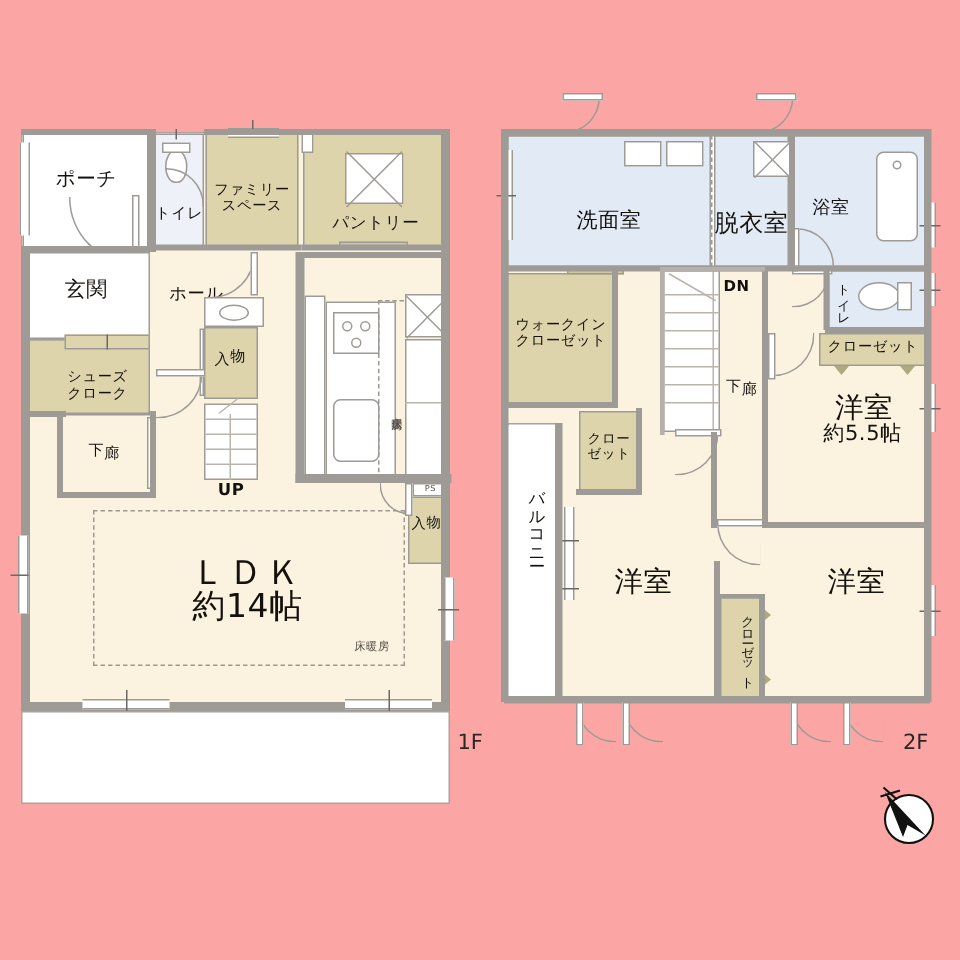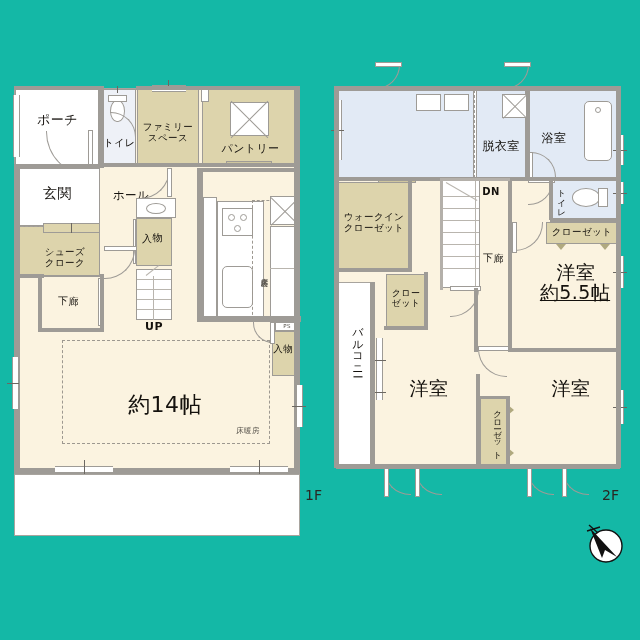--- a/index.html
+++ b/index.html
@@ -1,18 +1,18 @@
 <!DOCTYPE html>
 <html><head>
 <meta charset="utf-8">
 <style>
   html,body{margin:0;padding:0;background:#ffffff;}
   body{width:640px;height:640px;overflow:hidden;
        font-family:"DejaVu Sans","Liberation Sans",sans-serif;}
-  #stage{position:relative;width:640px;height:640px;background:#14b8a6;}
+  #stage{position:relative;width:640px;height:640px;background:#fca5a5;}
 
   
   .abs{position:absolute;box-sizing:border-box;}
   .room{position:absolute;box-sizing:border-box;}
   .lbl{position:absolute;box-sizing:border-box;text-align:center;
        color:#14110d;line-height:1.12;white-space:pre-line;
        letter-spacing:.4px;pointer-events:none;}
   .wall{position:absolute;background:#9e9b96;}
   .thinwall{position:absolute;background:#b4b0aa;}
   .hair{position:absolute;background:#b9b5ae;}
@@ -141,20 +141,21 @@
 
     <div class="room tan" style="left:272px;top:331px;width:27px;height:45px;border:1px solid #9e9b96;"></div>
     <div class="lbl vert" style="left:278px;top:336px;width:15px;font-size:9.5px;line-height:1.05;">物
 入</div>
     <div class="abs" style="left:275px;top:322px;width:24px;height:9px;background:#fff;border:1px solid #9e9b96;"></div>
     <div class="lbl" style="left:275px;top:323px;width:24px;font-size:5.5px;color:#55514a;">PS</div>
     <div class="swing" style="left:253px;top:322px;width:20px;height:20px;border-radius:0 0 0 20px;border-top:none;border-right:none;"></div>
     <div class="leaf" style="left:270px;top:322px;width:3px;height:20px;"></div>
 
     <div class="dash" style="left:62px;top:340px;width:206px;height:102px;"></div>
+    <div class="lbl" style="left:80px;top:370px;width:170px;font-size:23px;letter-spacing:2px;">ＬＤＫ</div>
     <div class="lbl" style="left:80px;top:393px;width:170px;font-size:22px;">約14帖</div>
     <div class="lbl" style="left:228px;top:427px;width:40px;font-size:7.5px;color:#55514a;">床暖房</div>
 
     <div class="wall" style="left:14px;top:164px;width:6px;height:310px;"></div>
     <div class="wall" style="left:14px;top:86px;width:90px;height:4px;"></div>
     <div class="wall" style="left:136px;top:86px;width:164px;height:4px;"></div>
     <div class="wall" style="left:294px;top:86px;width:6px;height:388px;"></div>
     <div class="wall" style="left:14px;top:468px;width:286px;height:6px;"></div>
     <div class="wall" style="left:98px;top:86px;width:6px;height:82px;"></div>
     <div class="wall" style="left:14px;top:164px;width:90px;height:4px;"></div>
@@ -177,29 +178,30 @@
     <div class="room white out" style="left:14px;top:474px;width:286px;height:62px;"></div>
 
     <div class="fl" style="left:305px;top:487px;font-size:14px;">1F</div>
   </div>
 
   <div class="abs" style="left:320px;top:0;width:320px;height:640px;">
 
     <div class="room cream out" style="left:16px;top:88px;width:284px;height:380px;"></div>
 
     <div class="room blue" style="left:18px;top:90px;width:136px;height:88px;border:1px solid #9e9b96;"></div>
+    <div class="lbl" style="left:18px;top:140px;width:136px;font-size:14px;">洗面室</div>
     <div class="abs" style="left:96px;top:94px;width:25px;height:17px;border:1px solid #9e9b96;background:#fff;"></div>
     <div class="abs" style="left:124px;top:94px;width:25px;height:17px;border:1px solid #9e9b96;background:#fff;"></div>
     <div class="win-v" style="left:15px;top:100px;width:5px;height:60px;"></div>
     <div class="tick" style="left:11px;top:130px;width:13px;height:1px;"></div>
     <div class="swing" style="left:55px;top:64px;width:24px;height:24px;border-radius:0 0 24px 0;border-top:none;border-left:none;"></div>
     <div class="leaf" style="left:55px;top:62px;width:25px;height:3px;"></div>
 
     <div class="room blue" style="left:156px;top:90px;width:50px;height:88px;border:1px solid #9e9b96;"></div>
-    <div class="lbl" style="left:153px;top:140px;width:56px;font-size:12px;">脱衣室</div>
+    <div class="lbl" style="left:153px;top:140px;width:56px;font-size:16px;">脱衣室</div>
     <div class="xbox" style="left:182px;top:94px;width:24px;height:22px;"></div>
     <div class="swing" style="left:184px;top:64px;width:24px;height:24px;border-radius:0 0 24px 0;border-top:none;border-left:none;"></div>
     <div class="leaf" style="left:184px;top:62px;width:25px;height:3px;"></div>
     <div class="abs" style="left:154px;top:90px;width:2px;height:88px;background:#fff;border-left:1px dashed #9e9b96;"></div>
 
     <div class="room blue" style="left:208px;top:90px;width:90px;height:88px;border:1px solid #9e9b96;"></div>
     <div class="lbl" style="left:208px;top:120px;width:52px;font-size:12px;margin-top:12px;">浴室</div>
     <div class="abs" style="left:264px;top:101px;width:28px;height:60px;border:1px solid #9e9b96;border-radius:5px;background:#fff;"></div>
     <div class="abs" style="left:275px;top:107px;width:6px;height:6px;border:1px solid #9e9b96;border-radius:50%;"></div>
     <div class="swing" style="left:210px;top:152px;width:25px;height:25px;border-radius:0 25px 0 0;border-bottom:none;border-left:none;"></div>
@@ -241,21 +243,21 @@
 下</div>
     <div class="swing" style="left:130px;top:288px;width:28px;height:28px;border-radius:0 0 28px 0;border-top:none;border-left:none;"></div>
     <div class="leaf" style="left:130px;top:286px;width:29px;height:3px;"></div>
 
     <div class="room tan" style="left:226px;top:222px;width:72px;height:22px;border:1px solid #9e9b96;"></div>
     <div class="lbl" style="left:226px;top:227px;width:72px;font-size:9.5px;">クローゼット</div>
     <div class="abs" style="left:236px;top:244px;width:0;height:0;border-left:5px solid transparent;border-right:5px solid transparent;border-top:6px solid #b0a97f;"></div>
     <div class="abs" style="left:280px;top:244px;width:0;height:0;border-left:5px solid transparent;border-right:5px solid transparent;border-top:6px solid #b0a97f;"></div>
 
     <div class="lbl" style="left:212px;top:262px;width:88px;font-size:19px;">洋室</div>
-    <div class="lbl" style="left:206px;top:282px;width:98px;font-size:19px;text-decoration:underline;">約5.5帖</div>
+    <div class="lbl" style="left:206px;top:282px;width:98px;font-size:14px;">約5.5帖</div>
     <div class="swing" style="left:194px;top:222px;width:28px;height:28px;border-radius:0 0 28px 0;border-top:none;border-left:none;"></div>
     <div class="leaf" style="left:192px;top:222px;width:3px;height:29px;"></div>
     <div class="win-v" style="left:297px;top:256px;width:5px;height:32px;"></div>
     <div class="tick" style="left:293px;top:272px;width:14px;height:1px;"></div>
 
     <div class="room white out" style="left:16px;top:282px;width:36px;height:186px;"></div>
     <div class="lbl vert" style="left:25px;top:320px;width:18px;font-size:11px;line-height:1.05;">バルコニー</div>
     <div class="win-v" style="left:56px;top:338px;width:5px;height:62px;"></div>
     <div class="tick" style="left:52px;top:360px;width:14px;height:1px;"></div>
     <div class="tick" style="left:52px;top:392px;width:14px;height:1px;"></div>

